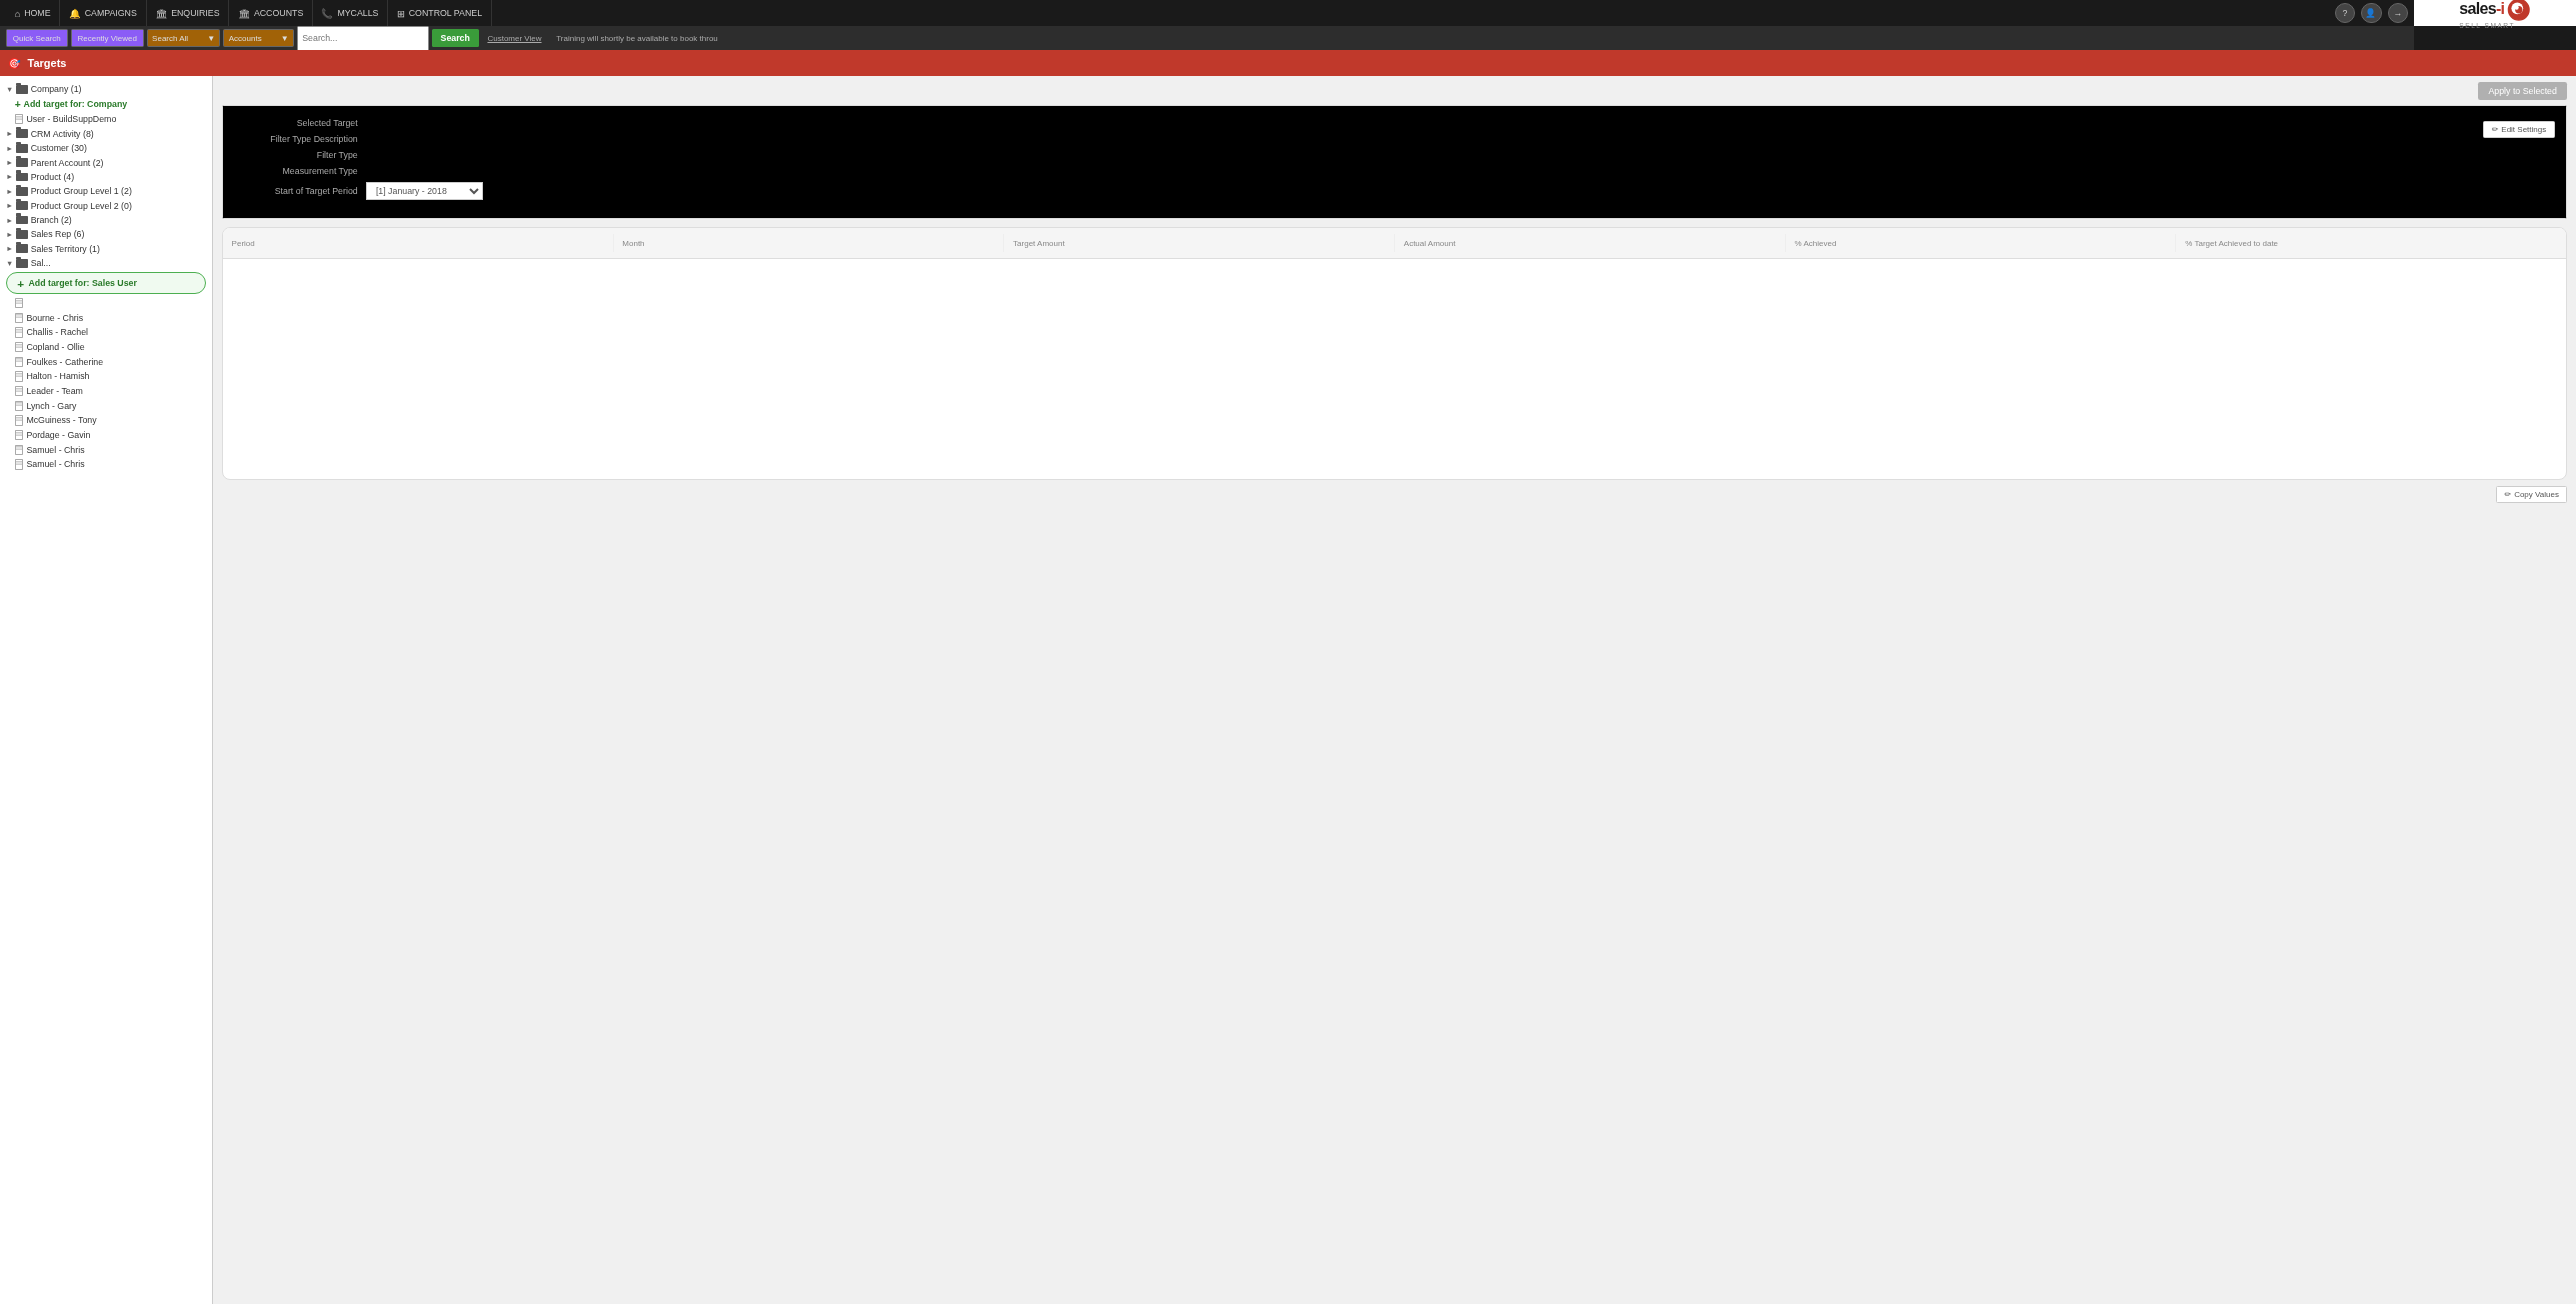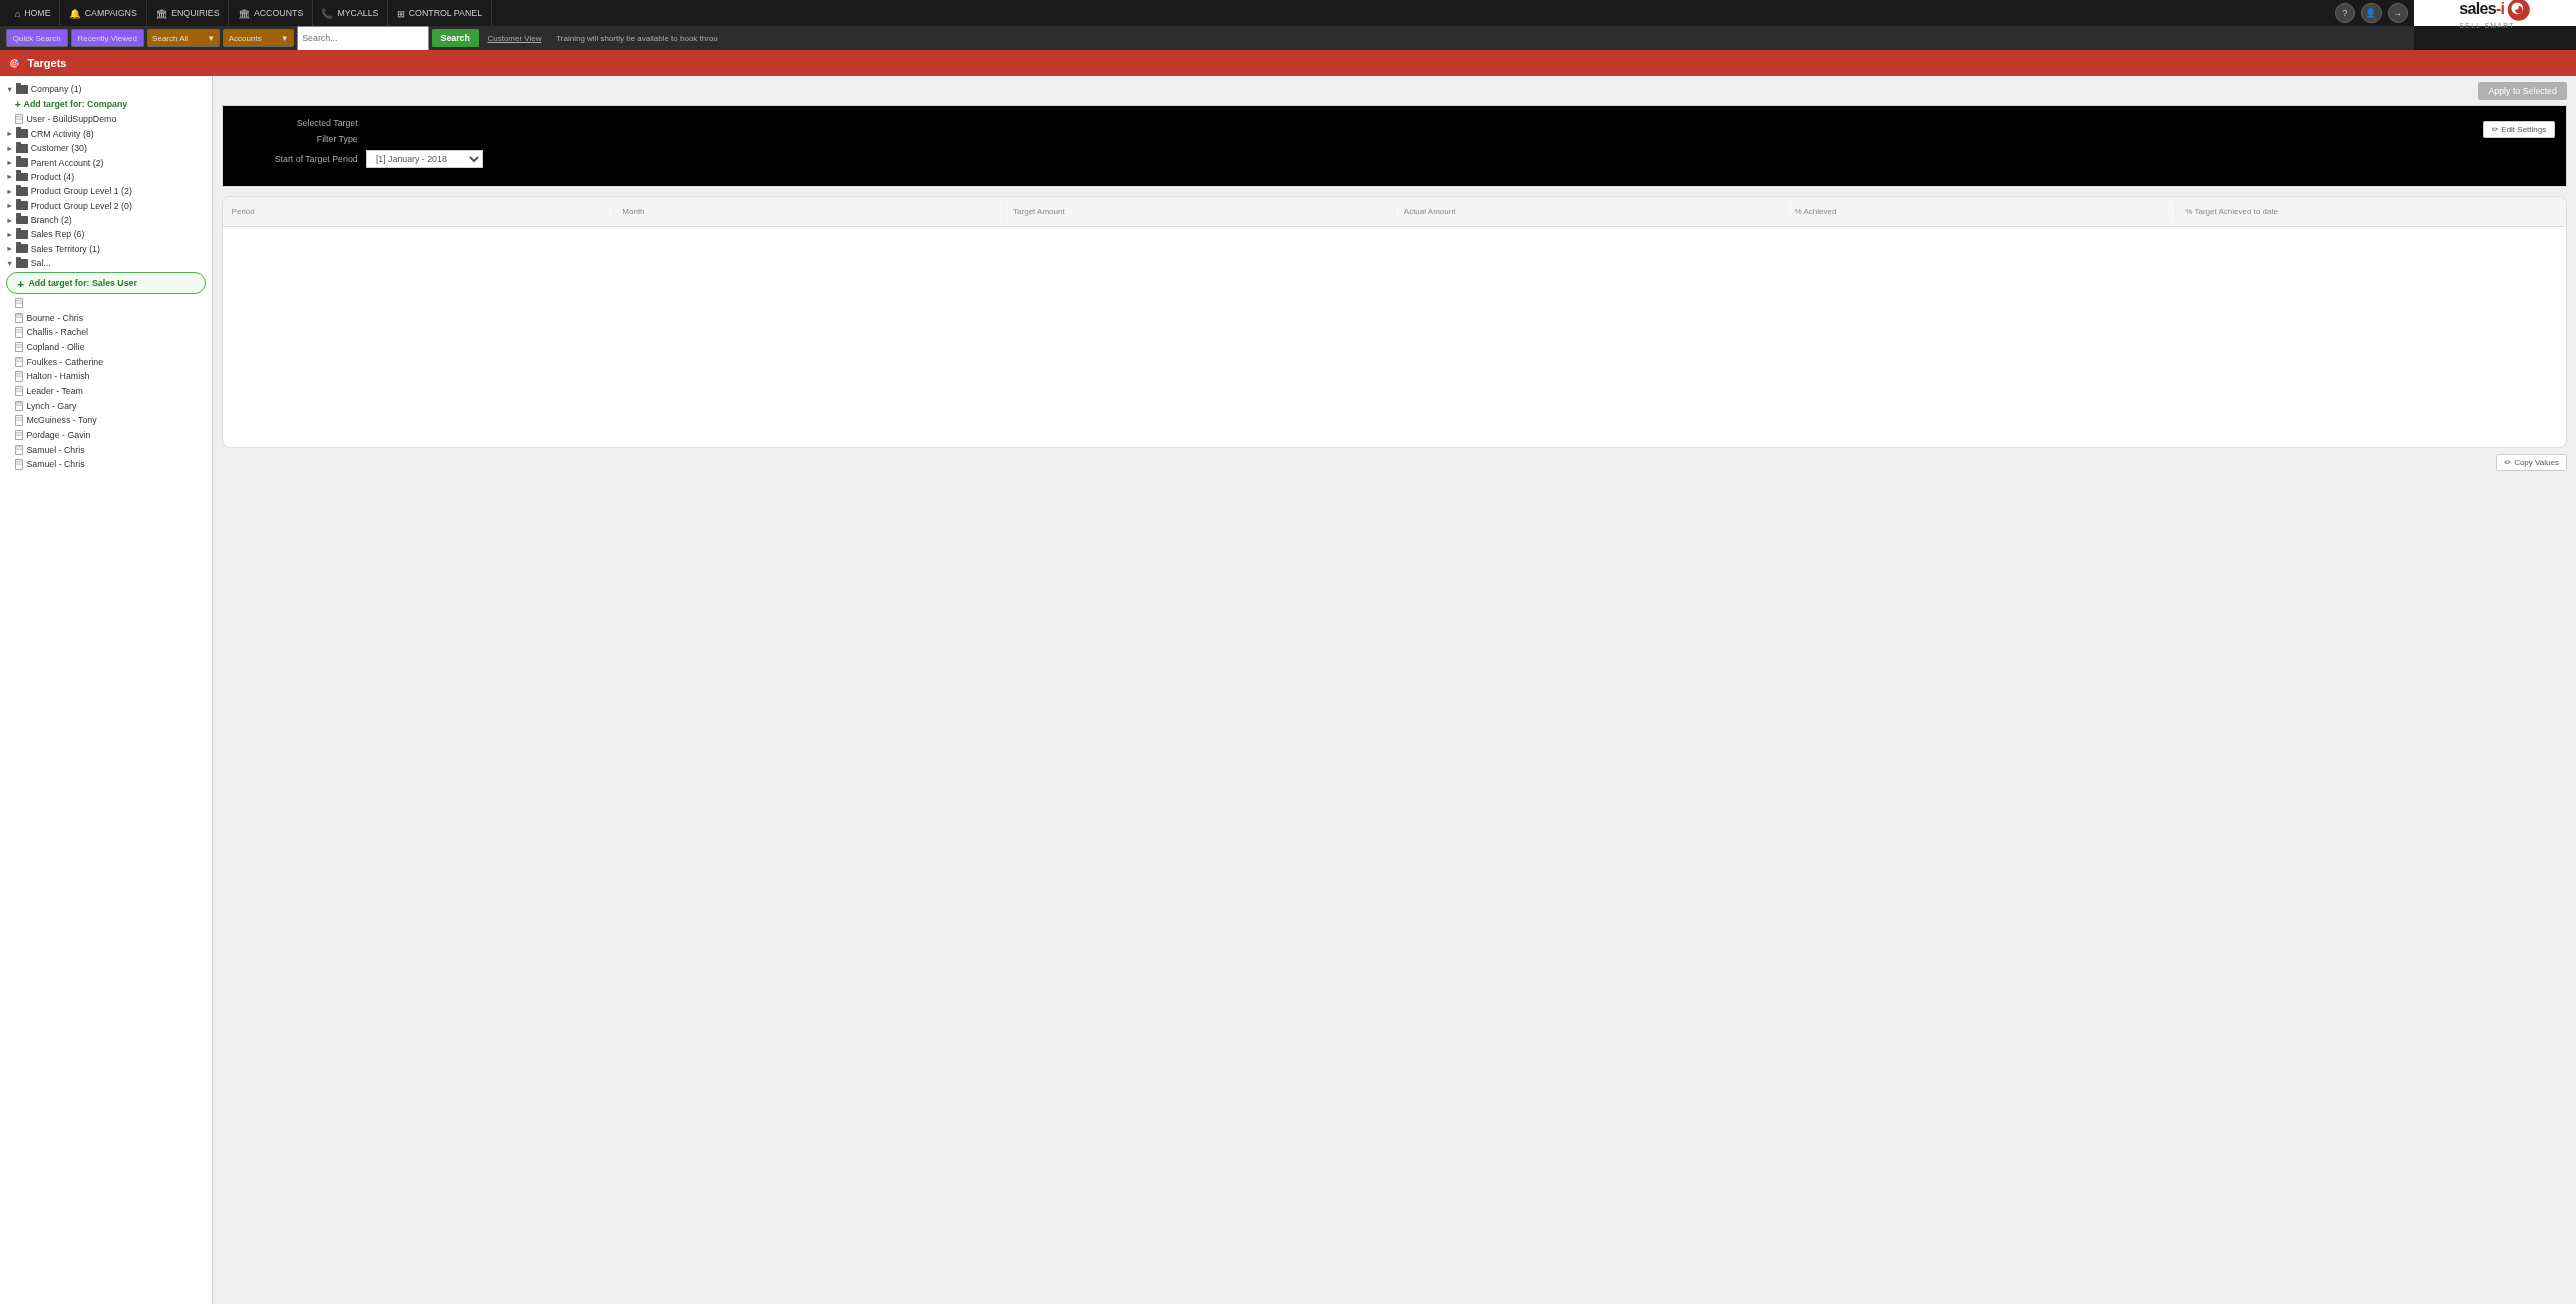--- a/index.html
+++ b/index.html
@@ -553,21 +553,29 @@
       </div>
 
       <div class="form-section">
         <div style="display:flex; align-items:flex-start;">
           <div style="flex:1;">
             <div class="form-row">
               <span class="form-label">Selected Target</span>
               <span class="form-value"></span>
             </div>
             <div class="form-row">
+              <span class="form-label">Filter Type Description</span>
+              <span class="form-value"></span>
+            </div>
+            <div class="form-row">
               <span class="form-label">Filter Type</span>
+              <span class="form-value"></span>
+            </div>
+            <div class="form-row">
+              <span class="form-label">Measurement Type</span>
               <span class="form-value"></span>
             </div>
             <div class="form-row">
               <span class="form-label">Start of Target Period</span>
               <select class="form-select">
                 <option>[1] January - 2018</option>
               </select>
             </div>
           </div>
           <div style="display:flex; align-items:flex-start; padding-top:2.9px;">

